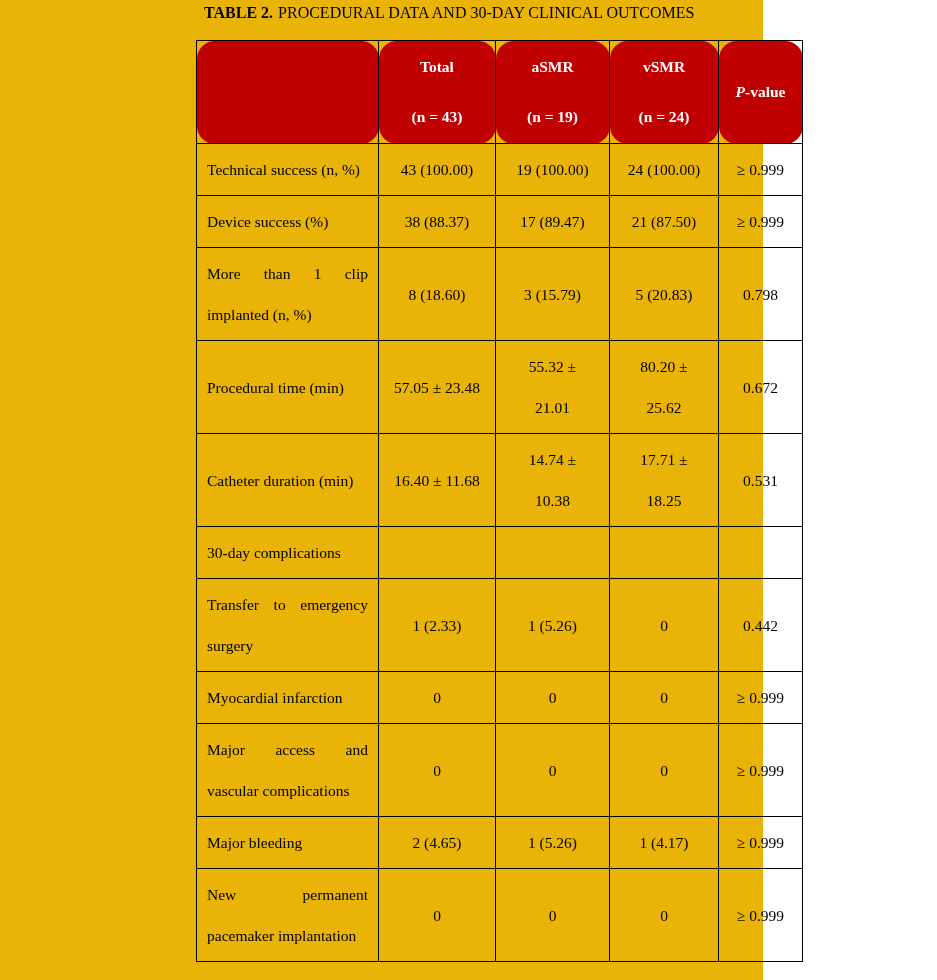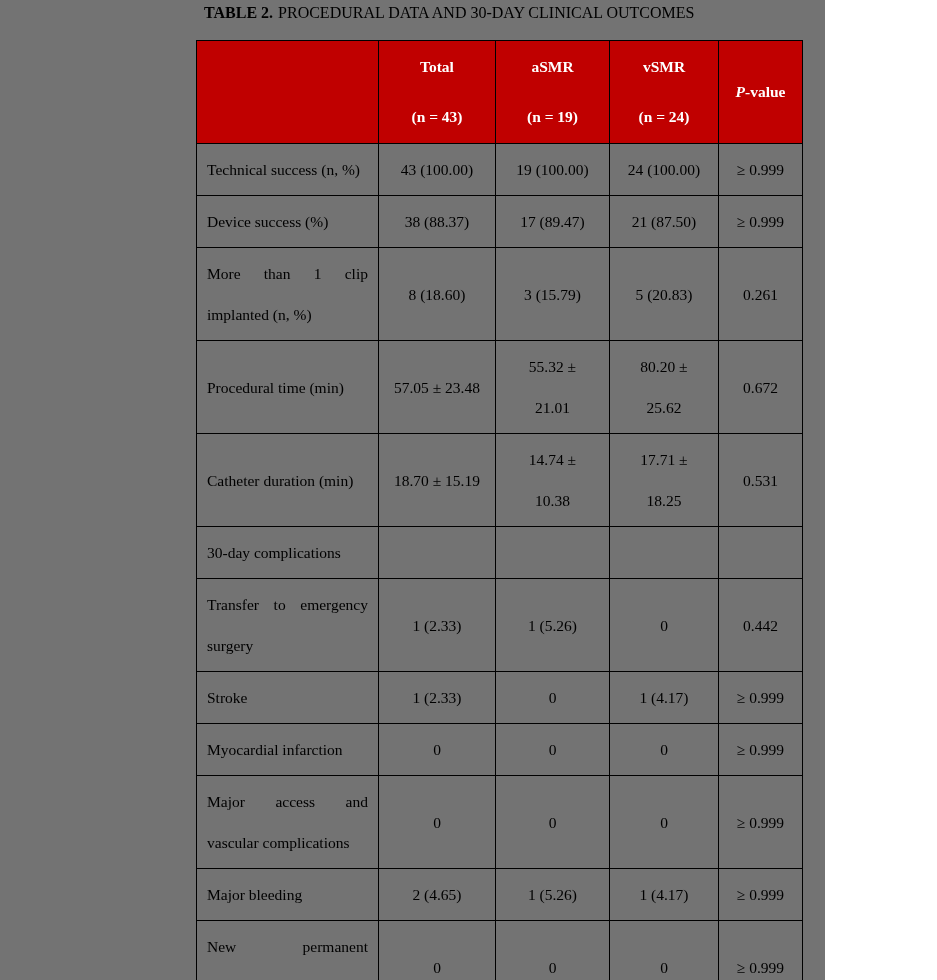--- a/index.html
+++ b/index.html
@@ -7,23 +7,23 @@
     padding: 0;
     background: #ffffff;
     width: 937px;
     height: 980px;
     overflow: hidden;
     font-family: "Liberation Serif", "DejaVu Serif", serif;
     color: #000000;
   }
   .page {
     position: relative;
-    width: 825px;
+    width: 763px;
     height: 980px;
-    background: #737373;
+    background: #eab308;
   }
   .title {
     position: absolute;
     left: 204px;
     top: 3px;
     margin: 0;
     font-size: 16px;
     line-height: 20px;
     white-space: nowrap;
     color: #000000;
@@ -51,20 +51,21 @@
     box-sizing: border-box;
   }
   thead th {
     background: #c00000;
     color: #ffffff;
     font-weight: bold;
     font-size: 15.5px;
     text-align: center;
     height: 103px;
     padding: 1px 2px;
+    border-radius: 18px;
   }
   thead th .hline { line-height: 50px; }
   thead th .pv    { line-height: 50px; }
 
   tbody td {
     font-size: 15.5px;
     line-height: 41px;
     height: 52px;
     color: #000000;
   }
@@ -128,56 +129,49 @@
     <td class="val">38 (88.37)</td>
     <td class="val">17 (89.47)</td>
     <td class="val">21 (87.50)</td>
     <td class="val">≥ 0.999</td>
   </tr>
         <tr>
     <td class="label">More than 1 clip implanted (n, %)</td>
     <td class="val">8 (18.60)</td>
     <td class="val">3 (15.79)</td>
     <td class="val">5 (20.83)</td>
-    <td class="val">0.261</td>
+    <td class="val">0.798</td>
   </tr>
         <tr>
     <td class="label">Procedural time (min)</td>
     <td class="val">57.05 ± 23.48</td>
     <td class="val">55.32 ± 21.01</td>
     <td class="val">80.20 ± 25.62</td>
     <td class="val">0.672</td>
   </tr>
         <tr>
     <td class="label">Catheter duration (min)</td>
-    <td class="val">18.70 ± 15.19</td>
+    <td class="val">16.40 ± 11.68</td>
     <td class="val">14.74 ± 10.38</td>
     <td class="val">17.71 ± 18.25</td>
     <td class="val">0.531</td>
   </tr>
         <tr>
     <td class="label">30-day complications</td>
     <td class="val"></td>
     <td class="val"></td>
     <td class="val"></td>
     <td class="val"></td>
   </tr>
         <tr>
     <td class="label">Transfer to emergency surgery</td>
     <td class="val">1 (2.33)</td>
     <td class="val">1 (5.26)</td>
     <td class="val">0</td>
     <td class="val">0.442</td>
-  </tr>
-        <tr>
-    <td class="label">Stroke</td>
-    <td class="val">1 (2.33)</td>
-    <td class="val">0</td>
-    <td class="val">1 (4.17)</td>
-    <td class="val">≥ 0.999</td>
   </tr>
         <tr>
     <td class="label">Myocardial infarction</td>
     <td class="val">0</td>
     <td class="val">0</td>
     <td class="val">0</td>
     <td class="val">≥ 0.999</td>
   </tr>
         <tr>
     <td class="label">Major access and vascular complications</td>

